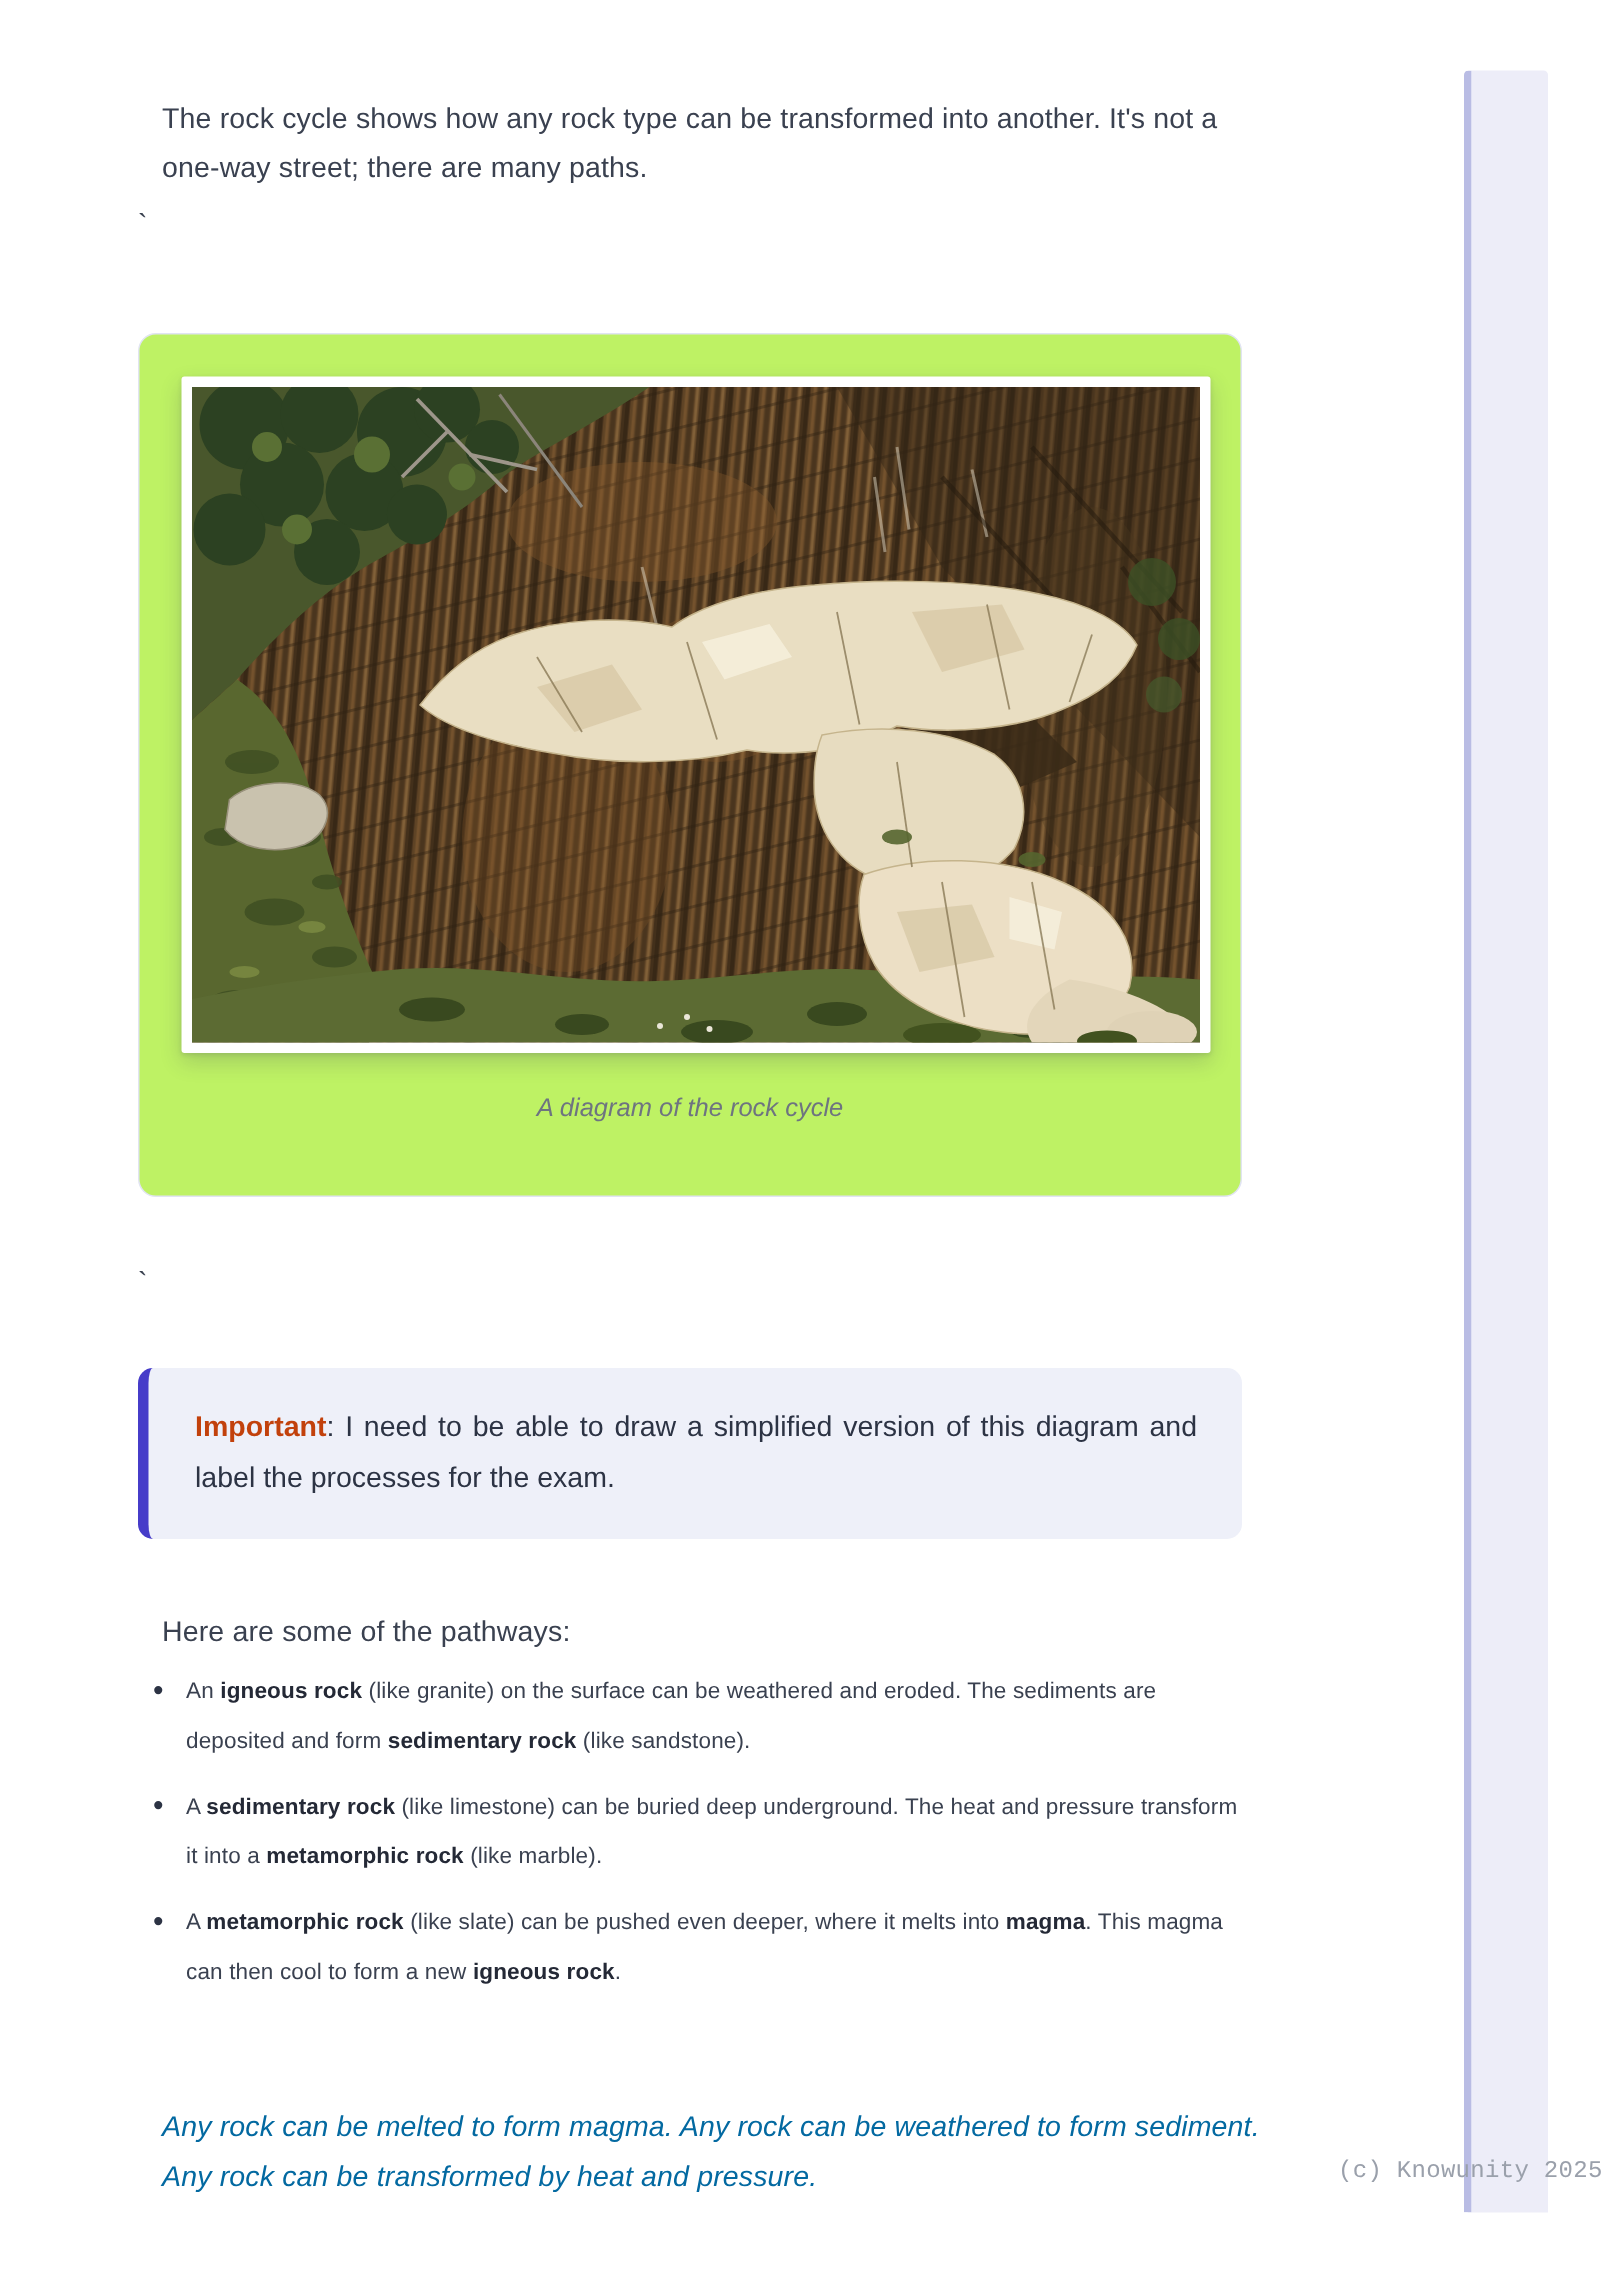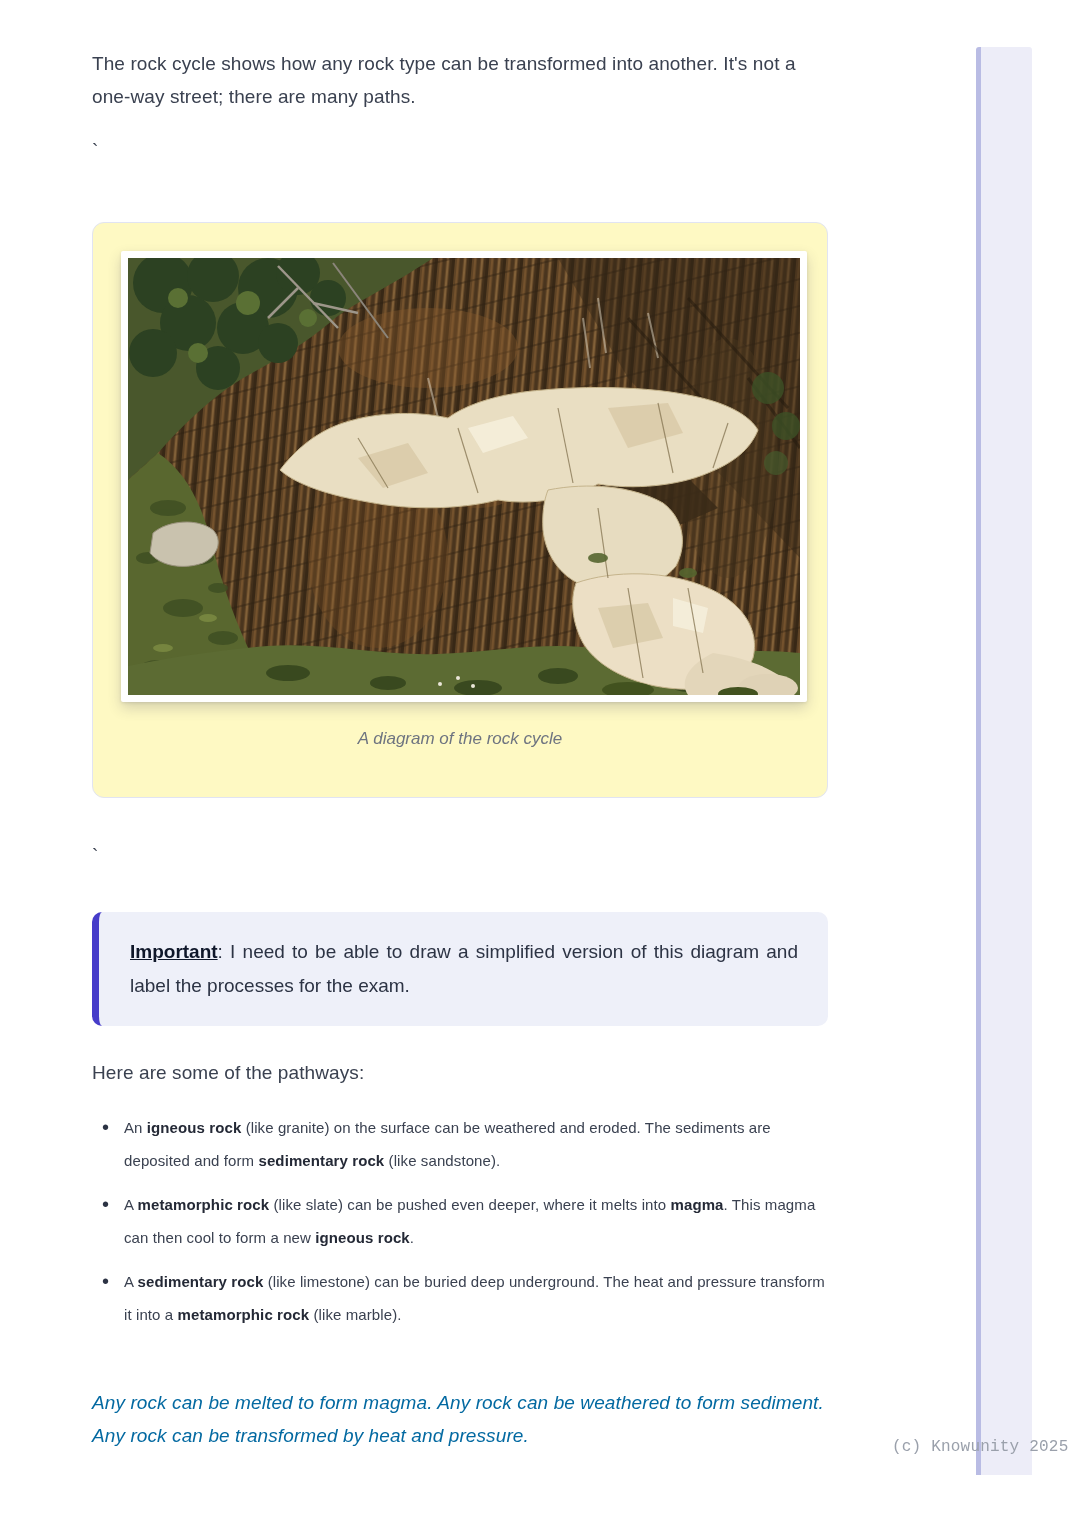--- a/index.html
+++ b/index.html
@@ -3,48 +3,48 @@
 <meta charset="utf-8">
 <style>
   * { box-sizing: border-box; }
   html,body { margin:0; padding:0; }
   body {
     width:1080px; height:1528px; position:relative; overflow:hidden;
     background:#ffffff; font-family:"Liberation Sans", sans-serif;
     color:#3a4150;
   }
   .abs { position:absolute; }
-  .para { left:92px; width:736px; font-size:19px; line-height:33px; letter-spacing:.1px; margin:0; }
+  .para { left:92px; width:736px; font-size:19px; line-height:33px; letter-spacing:.1px; margin:16px; }
   .tick { left:92px; font-size:19px; line-height:20px; color:#3a4150; }
 
   
   .figure-card {
     left:92px; top:222px; width:736px; height:576px;
-    background:#fef9c3; border:1px solid #e1e4f2; border-radius:12px;
+    background:#bef264; border:1px solid #e1e4f2; border-radius:12px;
   }
   .photo-frame {
     position:absolute; left:28px; top:28px; width:686px;
     background:#ffffff; padding:7px; border-radius:2px;
     box-shadow:0 6px 14px rgba(50,50,90,.20), 0 1px 3px rgba(50,50,90,.12);
   }
   .photo-frame svg { display:block; }
   .fig-caption {
     position:absolute; left:0; top:503px; width:100%;
     text-align:center; font-style:italic; font-size:17px; line-height:26px;
     color:#6e7480;
   }
 
   
   .callout {
     left:92px; top:912px; width:736px;
     background:#eef0f9; border-left:7px solid #463cc9; border-radius:10px;
     padding:23px 30px 23px 31px;
   }
   .callout p { margin:0; font-size:19px; line-height:34px; text-align:justify; color:#2c3344; }
-  .callout strong { color:#0f172a;text-decoration:underline; }
+  .callout strong { color:#c2410c; }
 
   
   .pathways { left:92px; top:1111px; width:736px; list-style:none; margin:0; padding:0; }
   .pathways li {
     position:relative; padding-left:32px; margin:0 0 11px 0;
     font-size:15px; line-height:33px; letter-spacing:.1px;
   }
   .pathways li::before {
     content:"\2022"; position:absolute; left:10px; top:0;
     font-size:20px; color:#2c3344;
@@ -218,24 +218,24 @@
   <p><strong>Important</strong><span>: I need to be able to draw a simplified version of this diagram and label the processes for the exam.</span></p>
 </aside>
 
 <p class="abs para" style="top:1056px;">Here are some of the pathways:</p>
 
 <ul class="abs pathways">
   <li>
     <span>An </span><strong>igneous rock</strong><span> (like granite) on the surface can be weathered and eroded. The sediments are deposited and form </span><strong>sedimentary rock</strong><span> (like sandstone).</span>
   </li>
   <li>
+    <span>A </span><strong>sedimentary rock</strong><span> (like limestone) can be buried deep underground. The heat and pressure transform it into a </span><strong>metamorphic rock</strong><span> (like marble).</span>
+  </li>
+  <li>
     <span>A </span><strong>metamorphic rock</strong><span> (like slate) can be pushed even deeper, where it melts into </span><strong>magma</strong><span>. This magma can then cool to form a new </span><strong>igneous rock</strong><span>.</span>
   </li>
-  <li>
-    <span>A </span><strong>sedimentary rock</strong><span> (like limestone) can be buried deep underground. The heat and pressure transform it into a </span><strong>metamorphic rock</strong><span> (like marble).</span>
-  </li>
 </ul>
 
 <p class="abs para closing" style="top:1386px;">Any rock can be melted to form magma. Any rock can be weathered to form sediment. Any rock can be transformed by heat and pressure.</p>
 
 <div class="abs watermark">(c) Knowunity 2025</div>
 
 <div class="abs right-rail"></div>
 
 </body></html>

